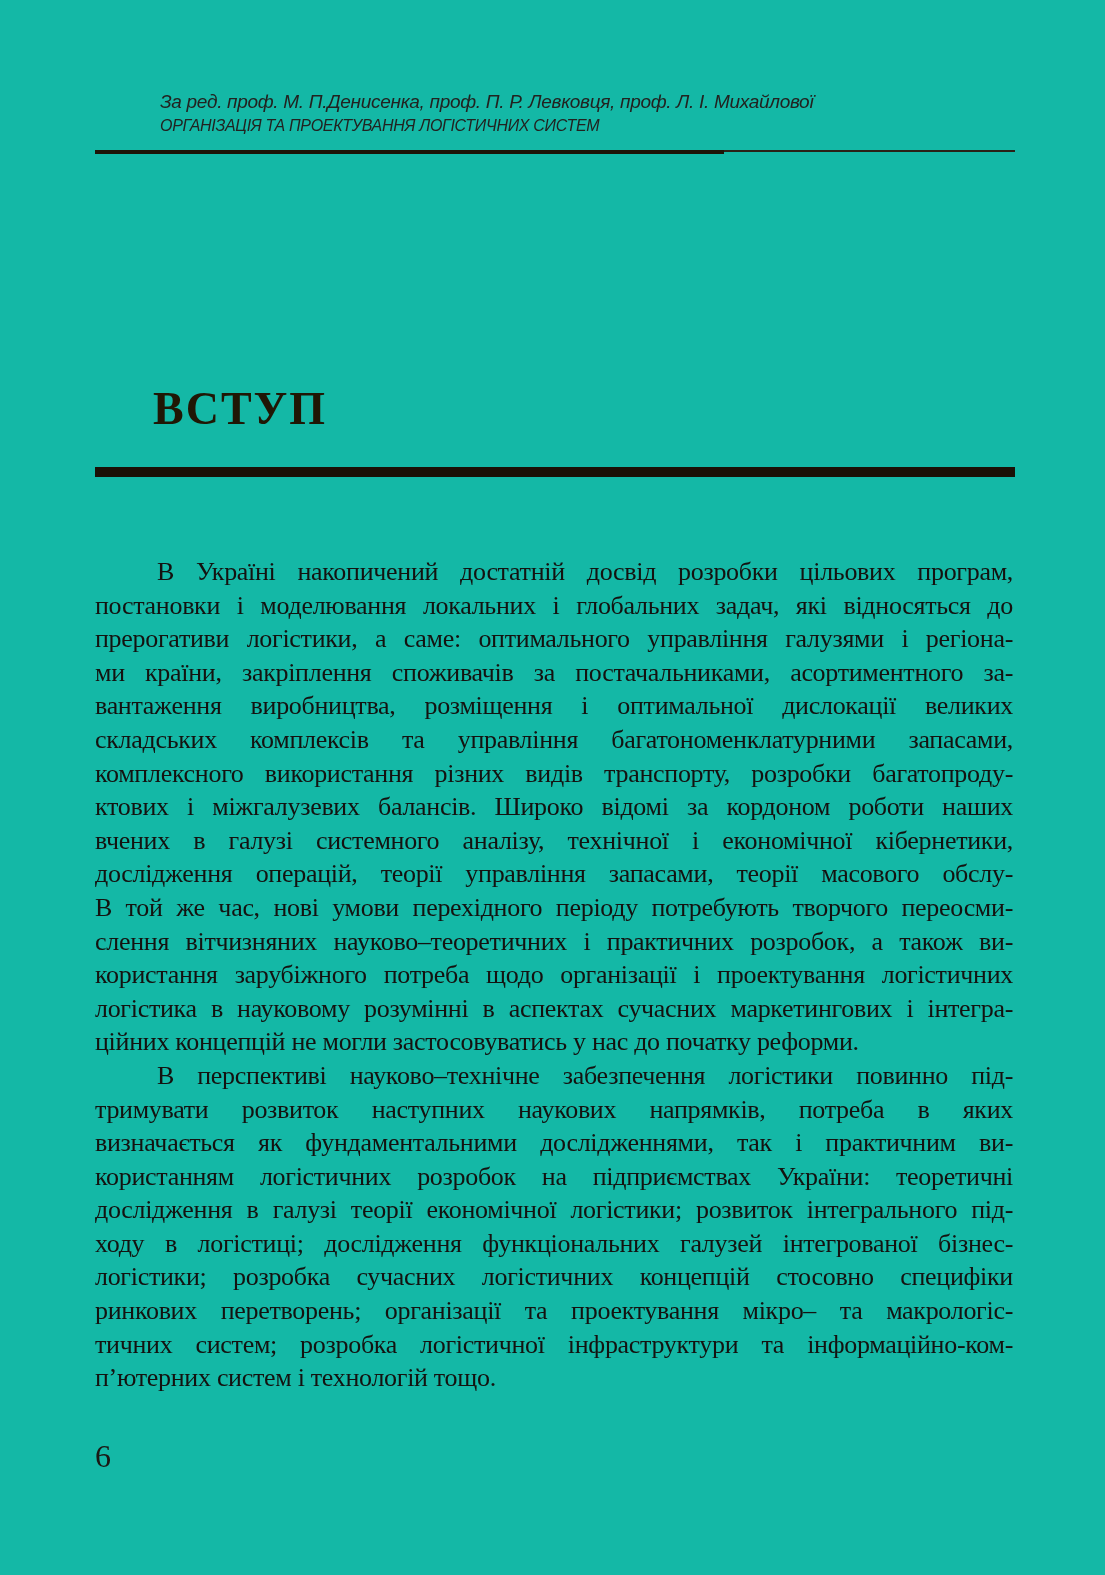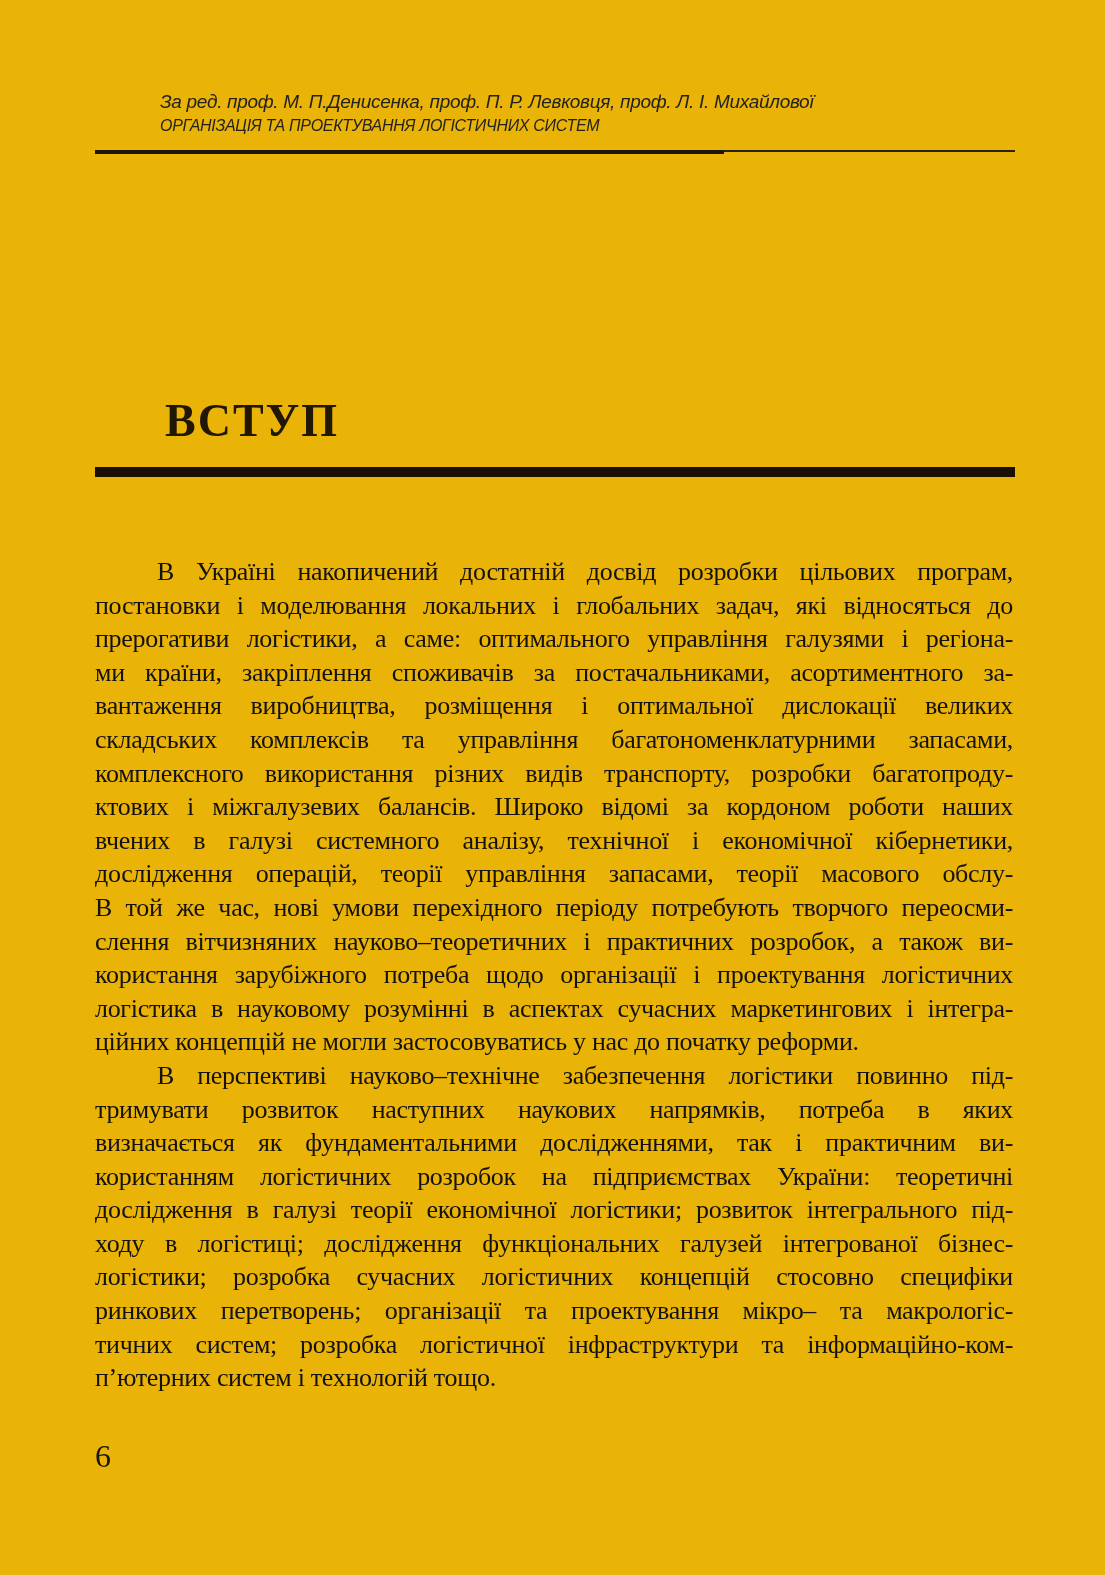--- a/index.html
+++ b/index.html
@@ -4,21 +4,21 @@
 <style>
   html, body {
     margin: 0;
     padding: 0;
     background: #ffffff;
   }
   .page {
     position: relative;
     width: 1105px;
     height: 1575px;
-    background: #eab308;
+    background: #14b8a6;
     overflow: hidden;
     font-family: "Liberation Serif", "DejaVu Serif", serif;
     color: #161310;
   }
   
   .header {
     position: absolute;
     left: 160px;
     top: 90px;
     font-family: "Liberation Sans", "DejaVu Sans", sans-serif;
@@ -49,21 +49,21 @@
     top: 150px;
     width: 291px;
     height: 2px;
     background: #2a2217;
   }
   
   .chapter-title {
     position: absolute;
     left: 153px;
     top: 386px;
-    margin: 12px;
+    margin: 0;
     font-size: 46px;
     line-height: 46px;
     font-weight: bold;
     letter-spacing: 2px;
     color: #201705;
   }
   .title-bar {
     position: absolute;
     left: 95px;
     top: 467px;

